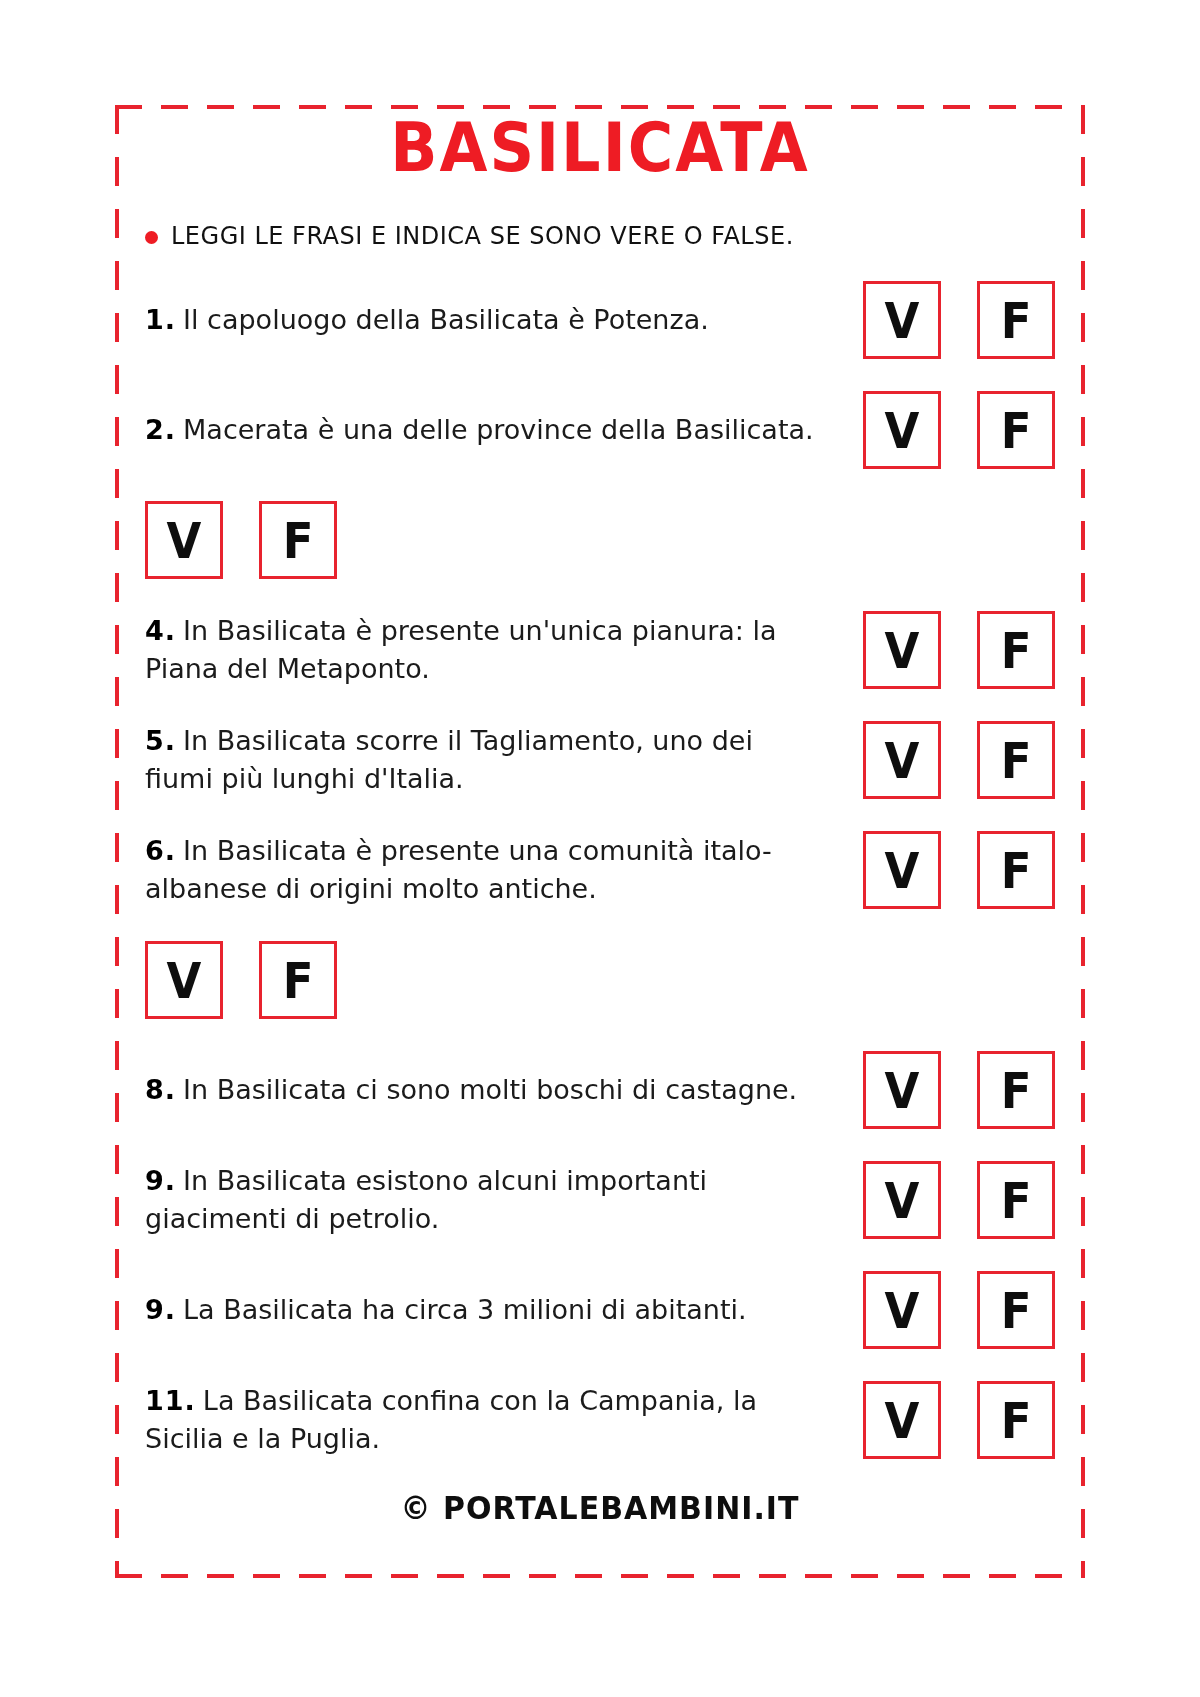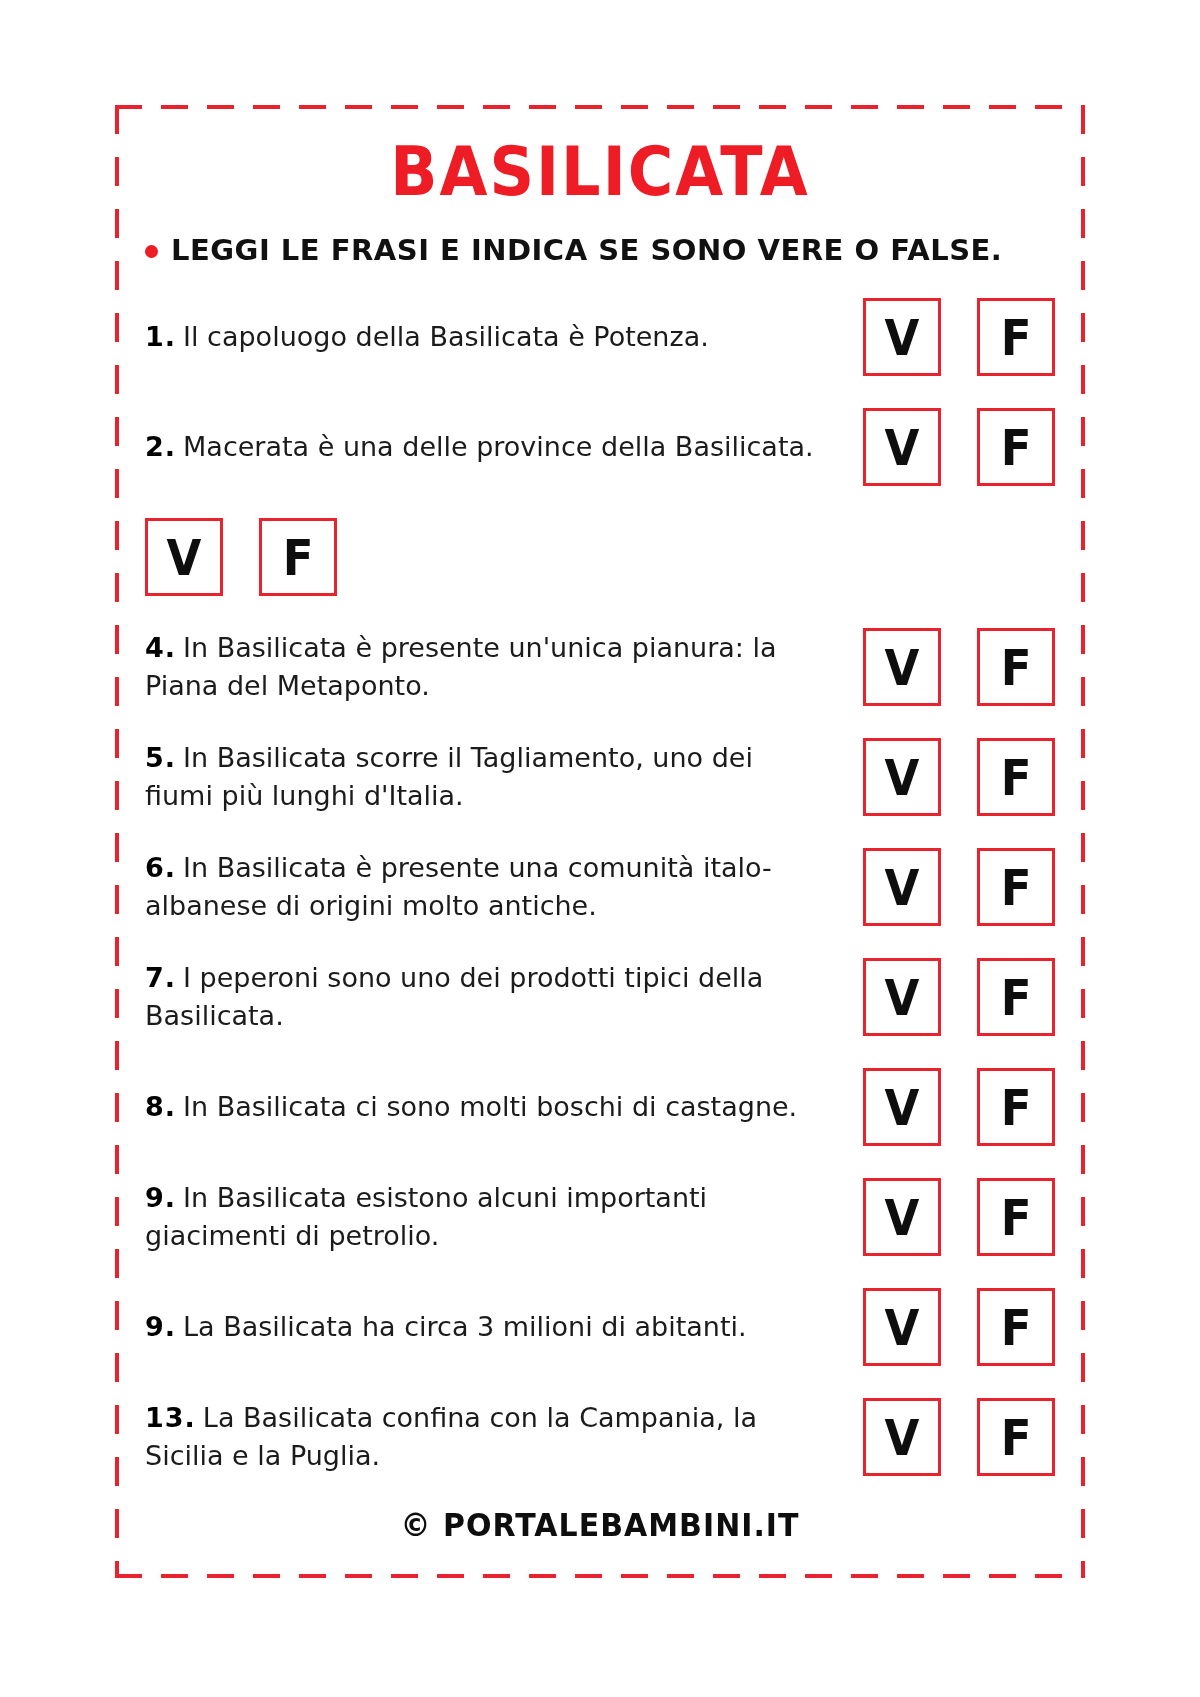--- a/index.html
+++ b/index.html
@@ -28,41 +28,41 @@
   .edge.bottom { left: 0; right: 0; bottom: 0; height: 4px;
                  background: repeating-linear-gradient(90deg,  #e8232e 0 27px, transparent 27px 46px); }
   .edge.left   { top: 0; bottom: 0; left: 0;   width: 4px;
                  background: repeating-linear-gradient(180deg, #e8232e 0 29px, transparent 29px 52px); }
   .edge.right  { top: 0; bottom: 0; right: 0;  width: 4px;
                  background: repeating-linear-gradient(180deg, #e8232e 0 29px, transparent 29px 52px); }
 
   .content {
     position: absolute;
     left: 145px;
-    top: 120px;
+    top: 96px;
     width: 910px;
   }
   .title {
     margin: 16px 0 0 0;
     text-align: center;
     color: #ee1c24;
     font-size: 62px;
     line-height: 68px;
     font-weight: 900;
     letter-spacing: 2px;
     transform: scaleY(1.08);
     transform-origin: center top;
   }
   .instruction {
-    margin-top: 29px;
+    margin-top: 42px;
     display: flex;
     align-items: center;
     gap: 13px;
-    font-weight: 700;
-    font-size: 29px;
+    font-weight: 400;
+    font-size: 24px;
     letter-spacing: 0.5px;
     color: #111;
   }
   .bullet {
     flex: none;
     width: 13px;
     height: 13px;
     border-radius: 50%;
     background: #ee1c24;
     margin-top: 2px;
@@ -199,21 +199,20 @@
         <div class="boxes">
           <div class="vf-box">
             <span>V</span>
           </div>
           <div class="vf-box">
             <span>F</span>
           </div>
         </div>
       </div>
       <div class="qrow">
-        <p class="qtext"><strong>7.</strong><span>I peperoni sono uno dei prodotti tipici della Basilicata.</span></p>
         <div class="boxes">
           <div class="vf-box">
             <span>V</span>
           </div>
           <div class="vf-box">
             <span>F</span>
           </div>
         </div>
       </div>
       <div class="qrow">
@@ -243,21 +242,21 @@
         <div class="boxes">
           <div class="vf-box">
             <span>V</span>
           </div>
           <div class="vf-box">
             <span>F</span>
           </div>
         </div>
       </div>
       <div class="qrow">
-        <p class="qtext"><strong>13.</strong><span>La Basilicata confina con la Campania, la Sicilia e la Puglia.</span></p>
+        <p class="qtext"><strong>11.</strong><span>La Basilicata confina con la Campania, la Sicilia e la Puglia.</span></p>
         <div class="boxes">
           <div class="vf-box">
             <span>V</span>
           </div>
           <div class="vf-box">
             <span>F</span>
           </div>
         </div>
       </div>
     </div>

